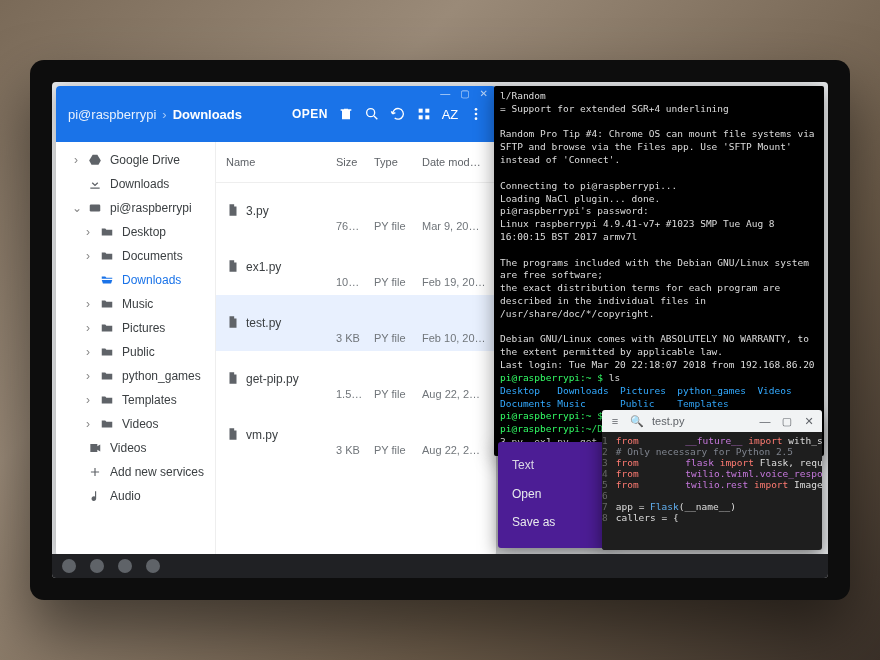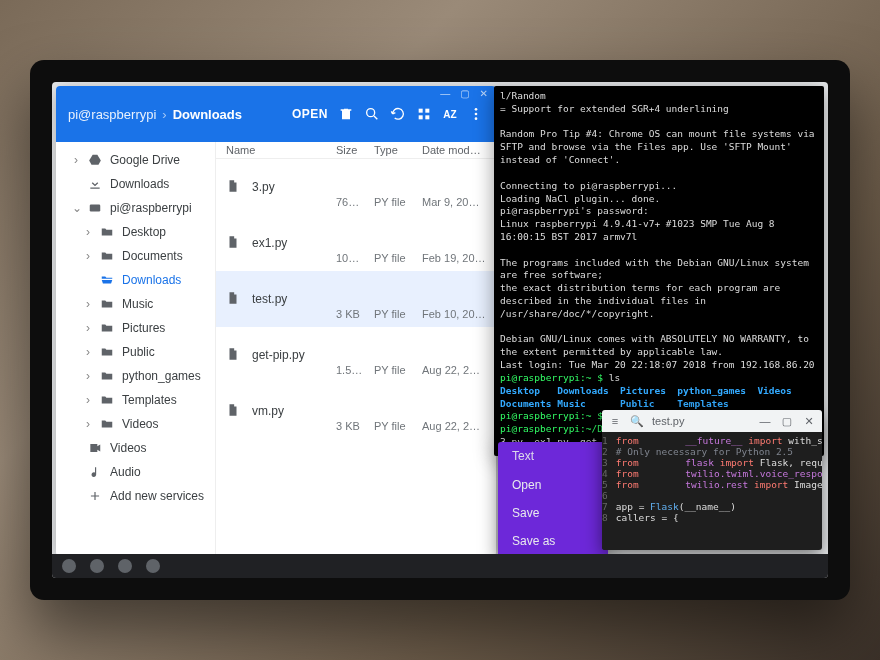--- a/index.html
+++ b/index.html
@@ -31,34 +31,34 @@
   .files-body { flex:1; display:flex; min-height:0; }
   .sidebar { width:160px; border-right:1px solid #eee; overflow:auto; font-size:12px; color:#3c4043; padding:6px 0; }
   .side-item { display:flex; align-items:center; gap:8px; padding:5px 8px 5px 16px; cursor:pointer; white-space:nowrap; }
   .side-item.child { padding-left:28px; }
   .side-item.sel { color:#1a73e8; }
   .side-item .chev { width:8px; text-align:center; color:#888; }
   .side-item .side-icn { width:14px; height:14px; display:inline-flex; align-items:center; justify-content:center; fill:#5f6368; color:#5f6368; }
   .side-item.sel .side-icn { fill:#1a73e8; color:#1a73e8; }
 
   .list { flex:1; display:flex; flex-direction:column; font-size:12px; }
-  .list-head { display:grid; grid-template-columns: 1fr 38px 48px 64px; padding:2px 10px; color:#5f6368; border-bottom:1px solid #eee; font-size:11px; }
+  .list-head { display:grid; grid-template-columns: 1fr 38px 48px 64px; padding:14px 10px; color:#5f6368; border-bottom:1px solid #eee; font-size:11px; }
   .row { display:grid; grid-template-columns: 1fr 38px 48px 64px; padding:7px 10px; align-items:center; color:#3c4043; cursor:pointer; }
   .row.sel { background:#e8f0fe; }
-  .row .nm { display:flex; align-items:center; gap:12px; overflow:hidden; white-space:nowrap; }
+  .row .nm { display:flex; align-items:center; gap:6px; overflow:hidden; white-space:nowrap; }
   .row .nm-icn { width:14px; height:14px; fill:#5f6368; }
   .row .sz, .row .tp, .row .dt { color:#70757a; font-size:11px; white-space:nowrap; overflow:hidden; text-overflow:ellipsis;margin-top:30px; }
 
   
   .term-win { position:absolute; right:4px; top:4px; width:330px; height:370px; background:#000; color:#ddd; font-family: "DejaVu Sans Mono","Menlo",monospace; font-size:9.5px; line-height:1.35; padding:4px 6px 6px 6px; border-radius:2px; box-shadow:0 4px 20px rgba(0,0,0,0.4); overflow:hidden; }
   .term-win pre { white-space:pre-wrap; word-break:break-word; }
-  .c-g { color:#33ff66; } .c-b { color:#33aaff;font-weight:bold; } .c-w { color:#ddd; }
-
-  
-  .ctx { position:absolute; left:446px; top:360px; width:110px; background:#6d28d9; color:#e8eaed; font-size:12px; border-radius:3px; padding:3px 0; box-shadow:0 6px 18px rgba(0,0,0,.5); }
+  .c-g { color:#33ff66; } .c-b { color:#33aaff; } .c-w { color:#ddd; }
+
+  
+  .ctx { position:absolute; left:446px; top:360px; width:110px; background:#4c1d95; color:#e8eaed; font-size:12px; border-radius:3px; padding:12px 0; box-shadow:0 6px 18px rgba(0,0,0,.5); }
   .ctx .hdr { padding:4px 14px 8px; font-size:12px; opacity:.9; }
   .ctx .mi { padding:7px 14px; cursor:pointer; }
 
   
   .editor { position:absolute; right:6px; bottom:28px; width:220px; height:140px; background:#1e1e1e; color:#ddd; font-family: "DejaVu Sans Mono","Menlo",monospace; font-size:9.5px; border-radius:3px; overflow:hidden; box-shadow:0 6px 18px rgba(0,0,0,.5); display:flex; flex-direction:column; }
   .editor .ed-title { height:22px; background:#f1f3f4; color:#5f6368; display:flex; align-items:center; padding:0 6px; gap:8px; font-family:Arial; font-size:11px; }
   .editor .ed-title .spacer{flex:1}
   .editor .ed-title .tbtn{cursor:pointer; width:14px; text-align:center;}
   .editor .ed-body { flex:1; display:flex; overflow:hidden; }
   .editor .gut { width:18px; background:#1e1e1e; color:#666; text-align:right; padding:3px 4px 0 0; }
@@ -103,21 +103,21 @@
             </svg>
           </span>
       <span class="icn">
             <svg viewBox="0 0 24 24" width="16" height="16">
               <rect x="4" y="4" width="6" height="6"></rect>
               <rect x="14" y="4" width="6" height="6"></rect>
               <rect x="4" y="14" width="6" height="6"></rect>
               <rect x="14" y="14" width="6" height="6"></rect>
             </svg>
           </span>
-      <span class="icn" style="font-size:10px;font-weight:700">AZ</span>
+      <span class="icn" style="font-size:13px;font-weight:400">AZ</span>
       <span class="icn">
             <svg viewBox="0 0 24 24" width="16" height="16">
               <circle cx="12" cy="5" r="2"></circle>
               <circle cx="12" cy="12" r="2"></circle>
               <circle cx="12" cy="19" r="2"></circle>
             </svg>
           </span>
     </div>
 
     <div class="files-body">
@@ -236,33 +236,33 @@
                 <svg viewBox="0 0 24 24" width="14" height="14">
                   <path d="M4 5h12v14H4zM16 9l5-3v12l-5-3z"></path>
                 </svg>
               </span>
               <span>Videos</span>
             </div>
             <div class="side-item ">
               <span class="chev"></span>
               <span class="side-icn">
                 <svg viewBox="0 0 24 24" width="14" height="14">
+                  <path d="M11 5h2v6h6v2h-6v6h-2v-6H5v-2h6z"></path>
+                </svg>
+              </span>
+              <span>Add new services</span>
+            </div>
+            <div class="side-item ">
+              <span class="chev"></span>
+              <span class="side-icn">
+                <svg viewBox="0 0 24 24" width="14" height="14">
                   <path d="M10 4h4v12a4 4 0 1 1-2-3V4z"></path>
                 </svg>
               </span>
               <span>Audio</span>
-            </div>
-            <div class="side-item ">
-              <span class="chev"></span>
-              <span class="side-icn">
-                <svg viewBox="0 0 24 24" width="14" height="14">
-                  <path d="M11 5h2v6h6v2h-6v6h-2v-6H5v-2h6z"></path>
-                </svg>
-              </span>
-              <span>Add new services</span>
             </div>
           </div>
       <div class="list">
         <div class="list-head">
           <span>Name</span>
           <span>Size</span>
           <span>Type</span>
           <span>Date mod…</span>
         </div>
         <div id="rows">
@@ -350,21 +350,20 @@
 <span class="c-w">3.py  ex1.py  get-pip.py  test.py  vm.py</span>
 <span class="c-g">pi@raspberrypi:~/Downloads $</span>
 
 
 </pre>
       </div>
 
   <div class="ctx">
     <div class="hdr">Text</div>
     <div class="mi">Open</div>
-    <div class="mi">Save</div>
     <div class="mi">Save as</div>
   </div>
 
   <div class="editor">
     <div class="ed-title">
       <span class="tbtn">≡</span>
       <span class="tbtn">🔍</span>
       <span>test.py</span>
       <span class="spacer"></span>
       <span class="tbtn">—</span>

